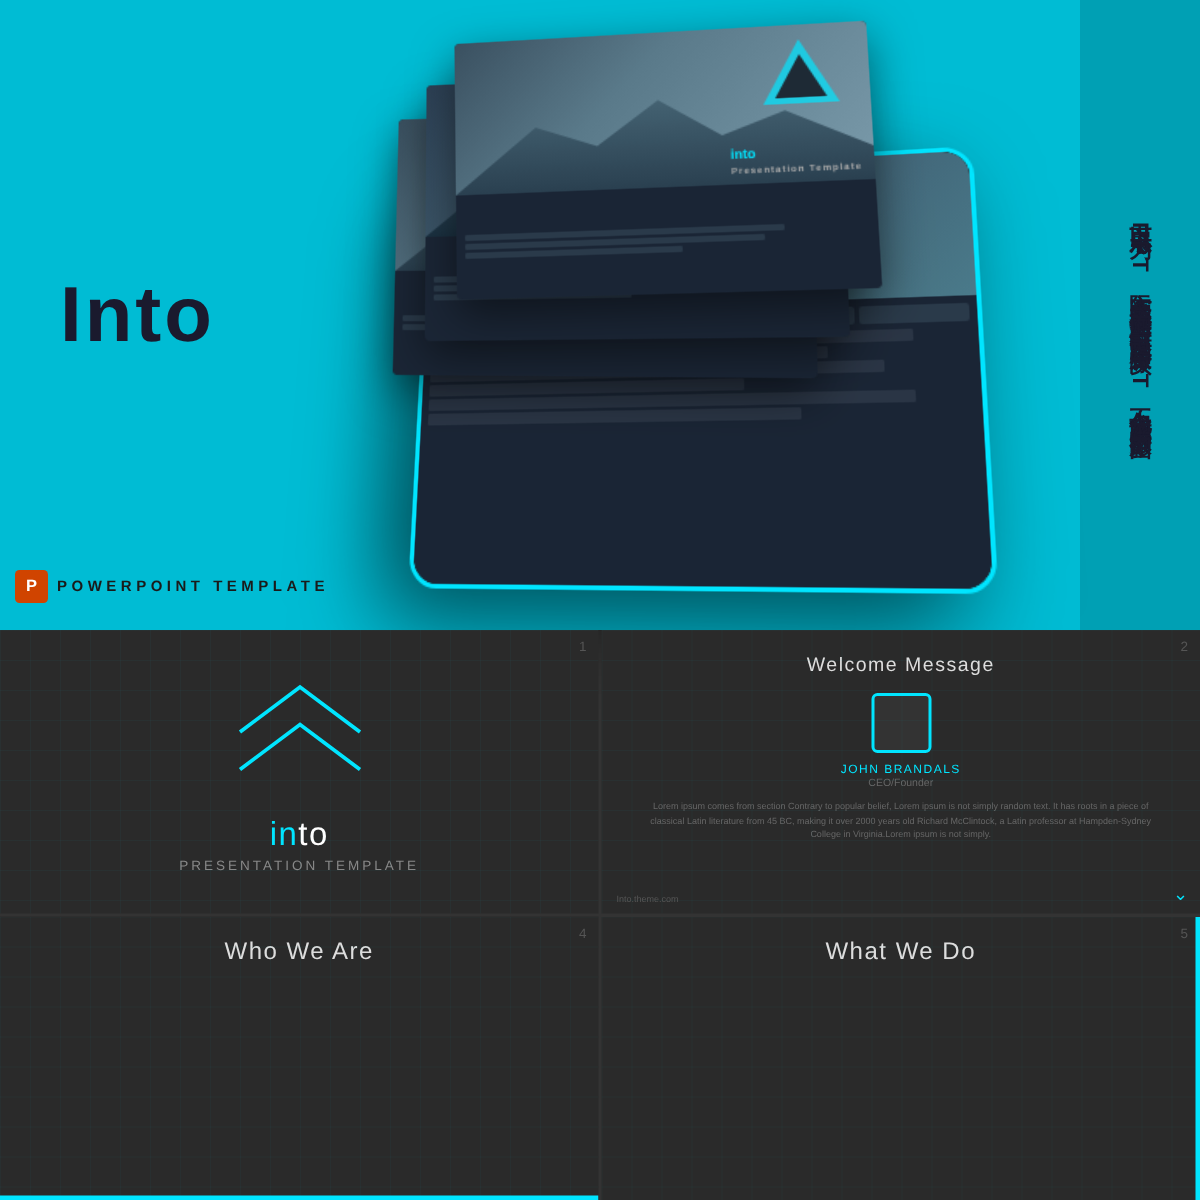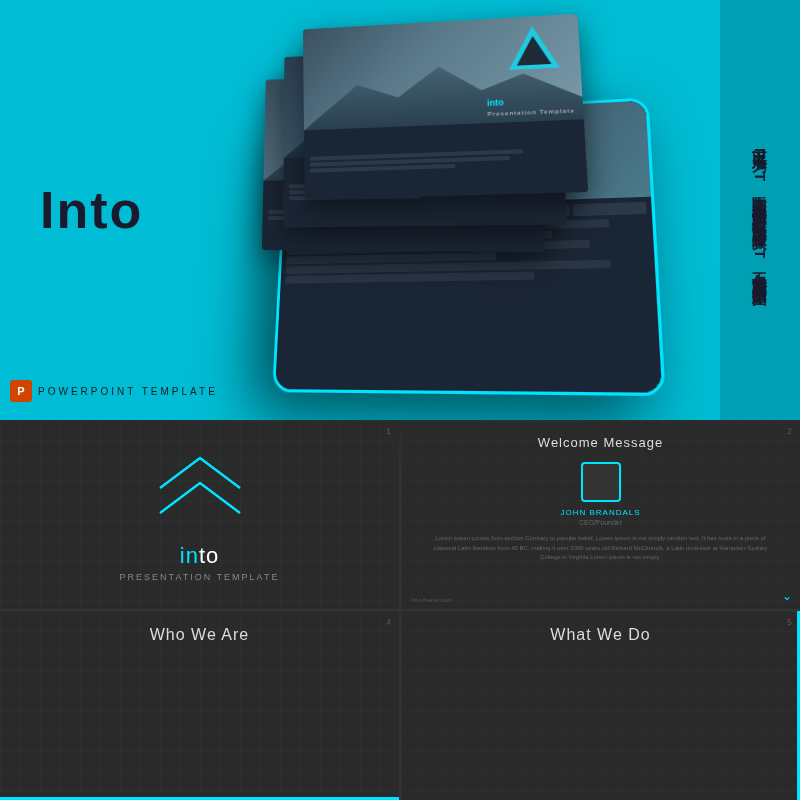--- a/index.html
+++ b/index.html
@@ -258,21 +258,21 @@
       justify-content: center;
       color: white;
       font-size: 11px;
       font-weight: bold;
     }
 
     .ppt-text {
       color: #1a1a1a;
       font-size: 10px;
       letter-spacing: 3px;
-      font-weight: 400;
+      font-weight: 700;
     }
 
     
     .bottom-grid {
       width: 800px;
       height: 380px;
       display: grid;
       grid-template-columns: 1fr 1fr;
       grid-template-rows: 1fr 1fr;
       gap: 2px;

